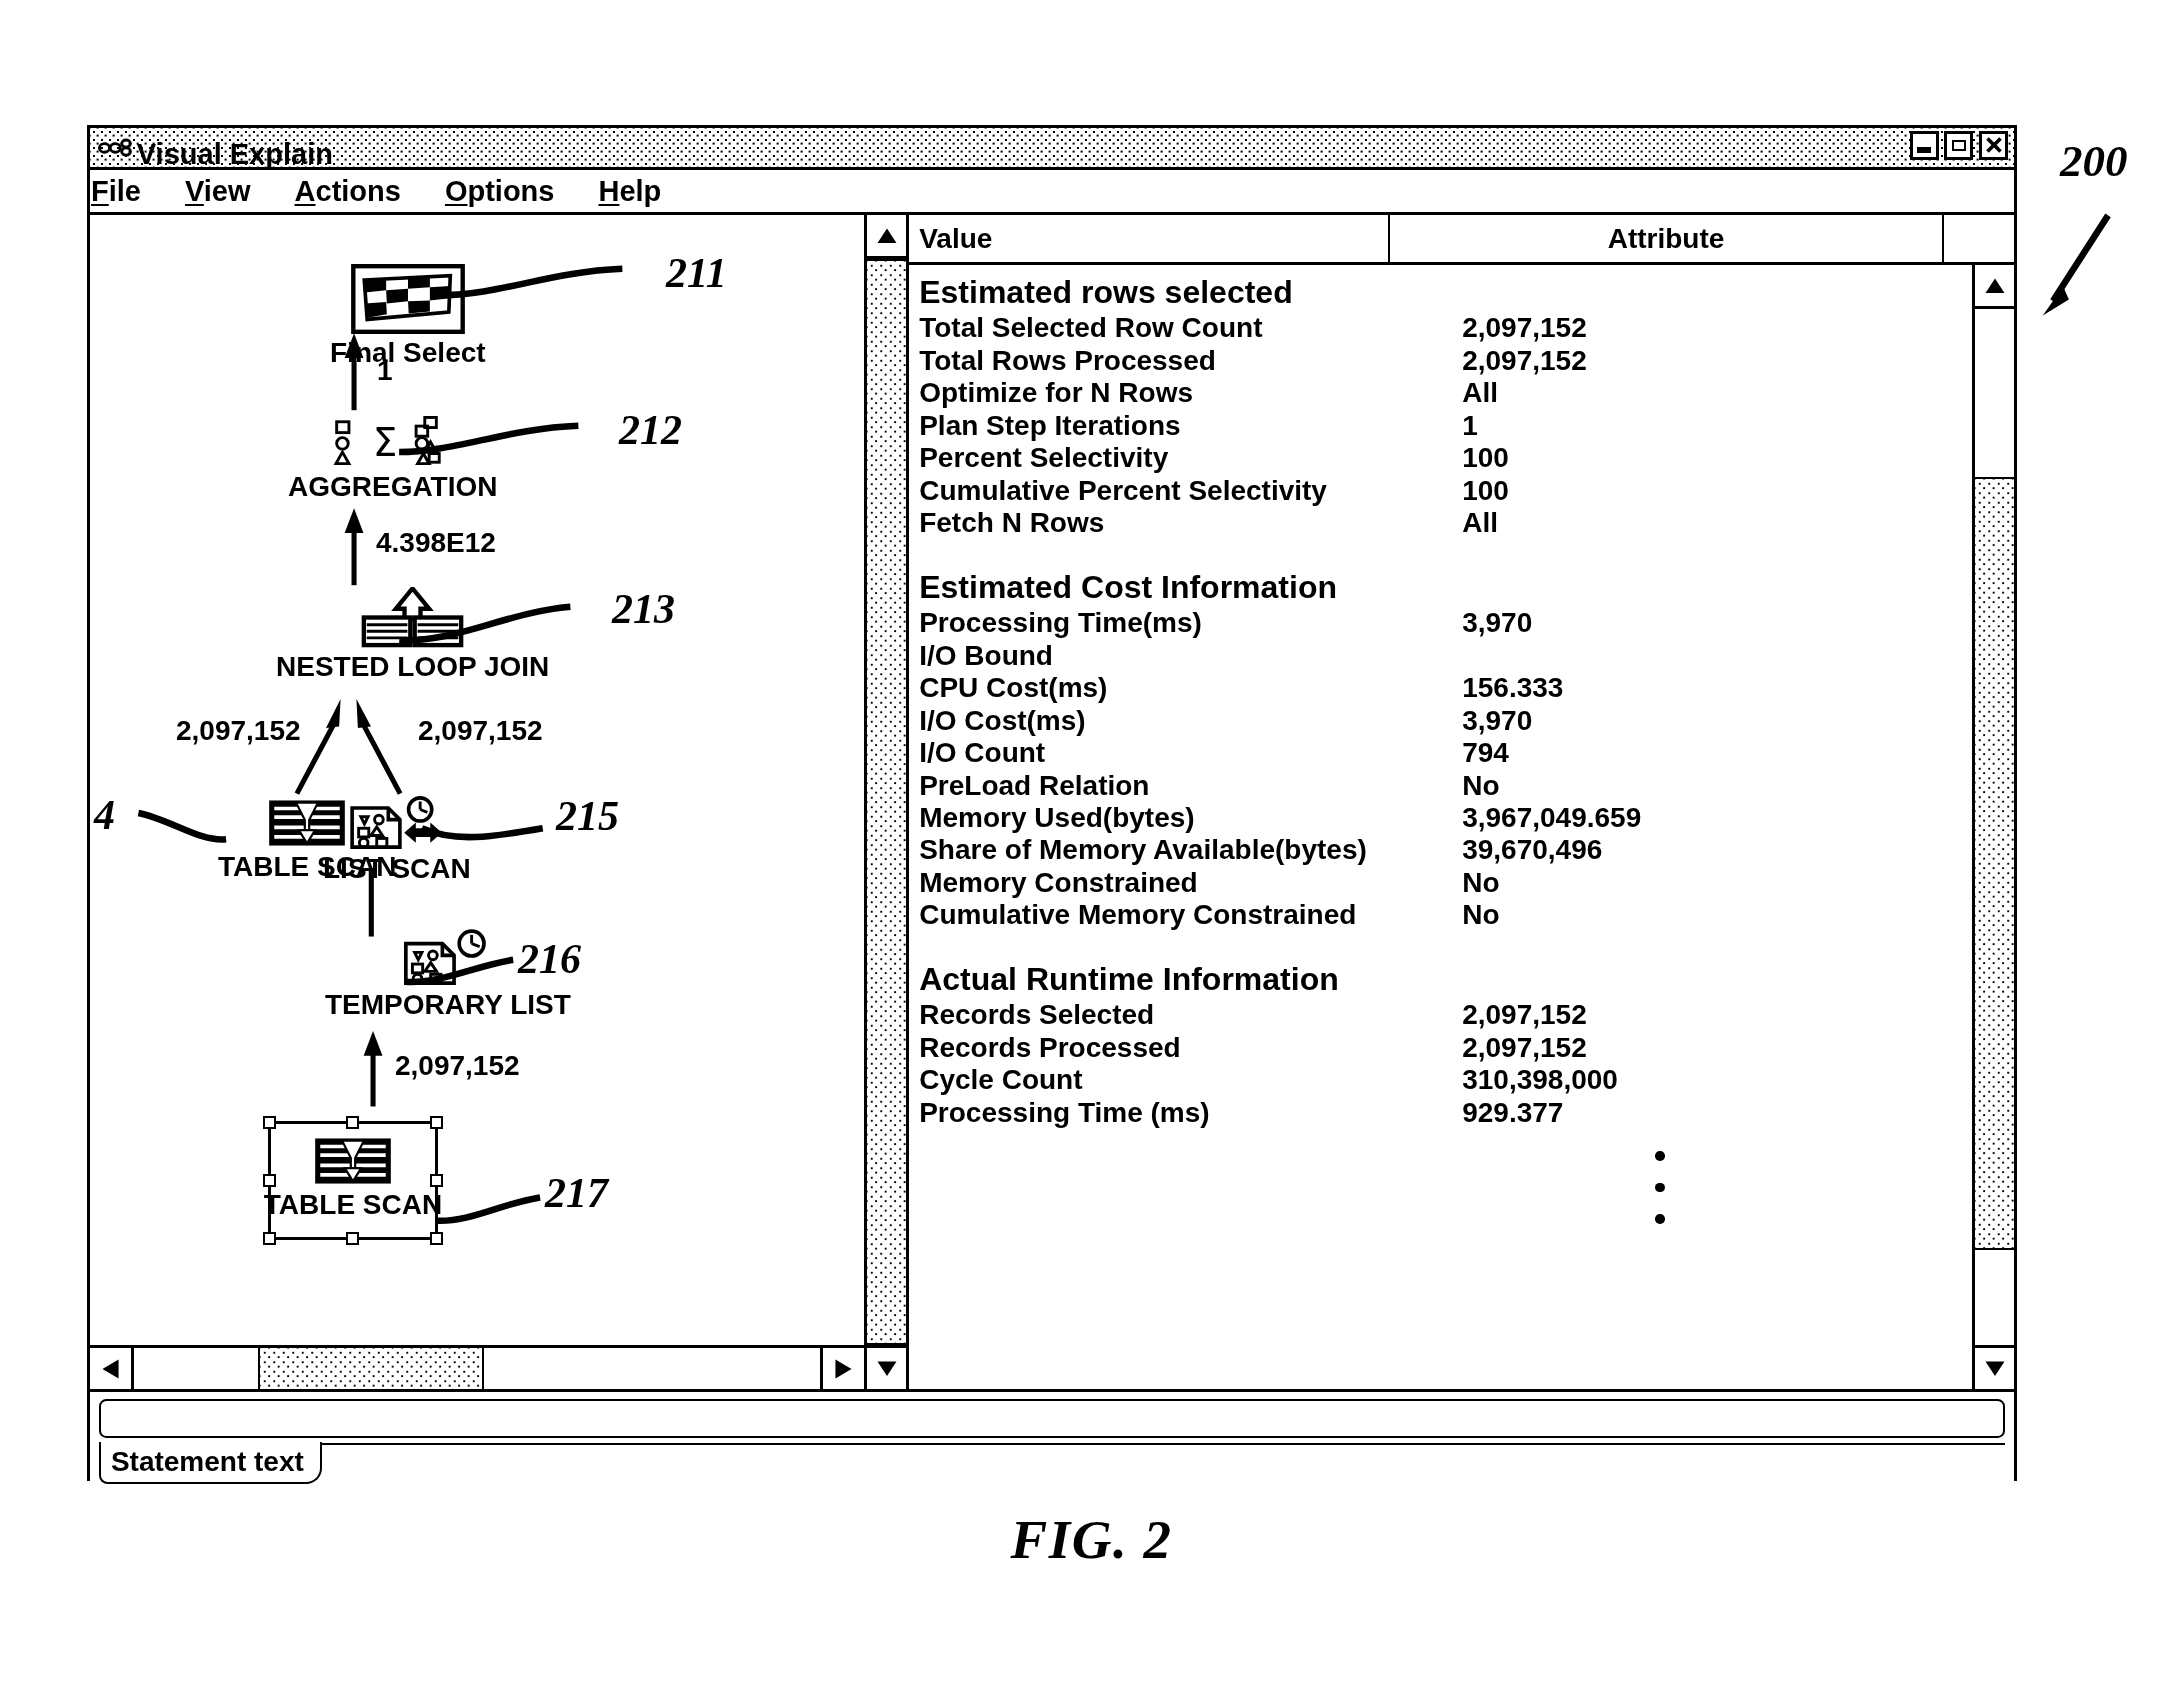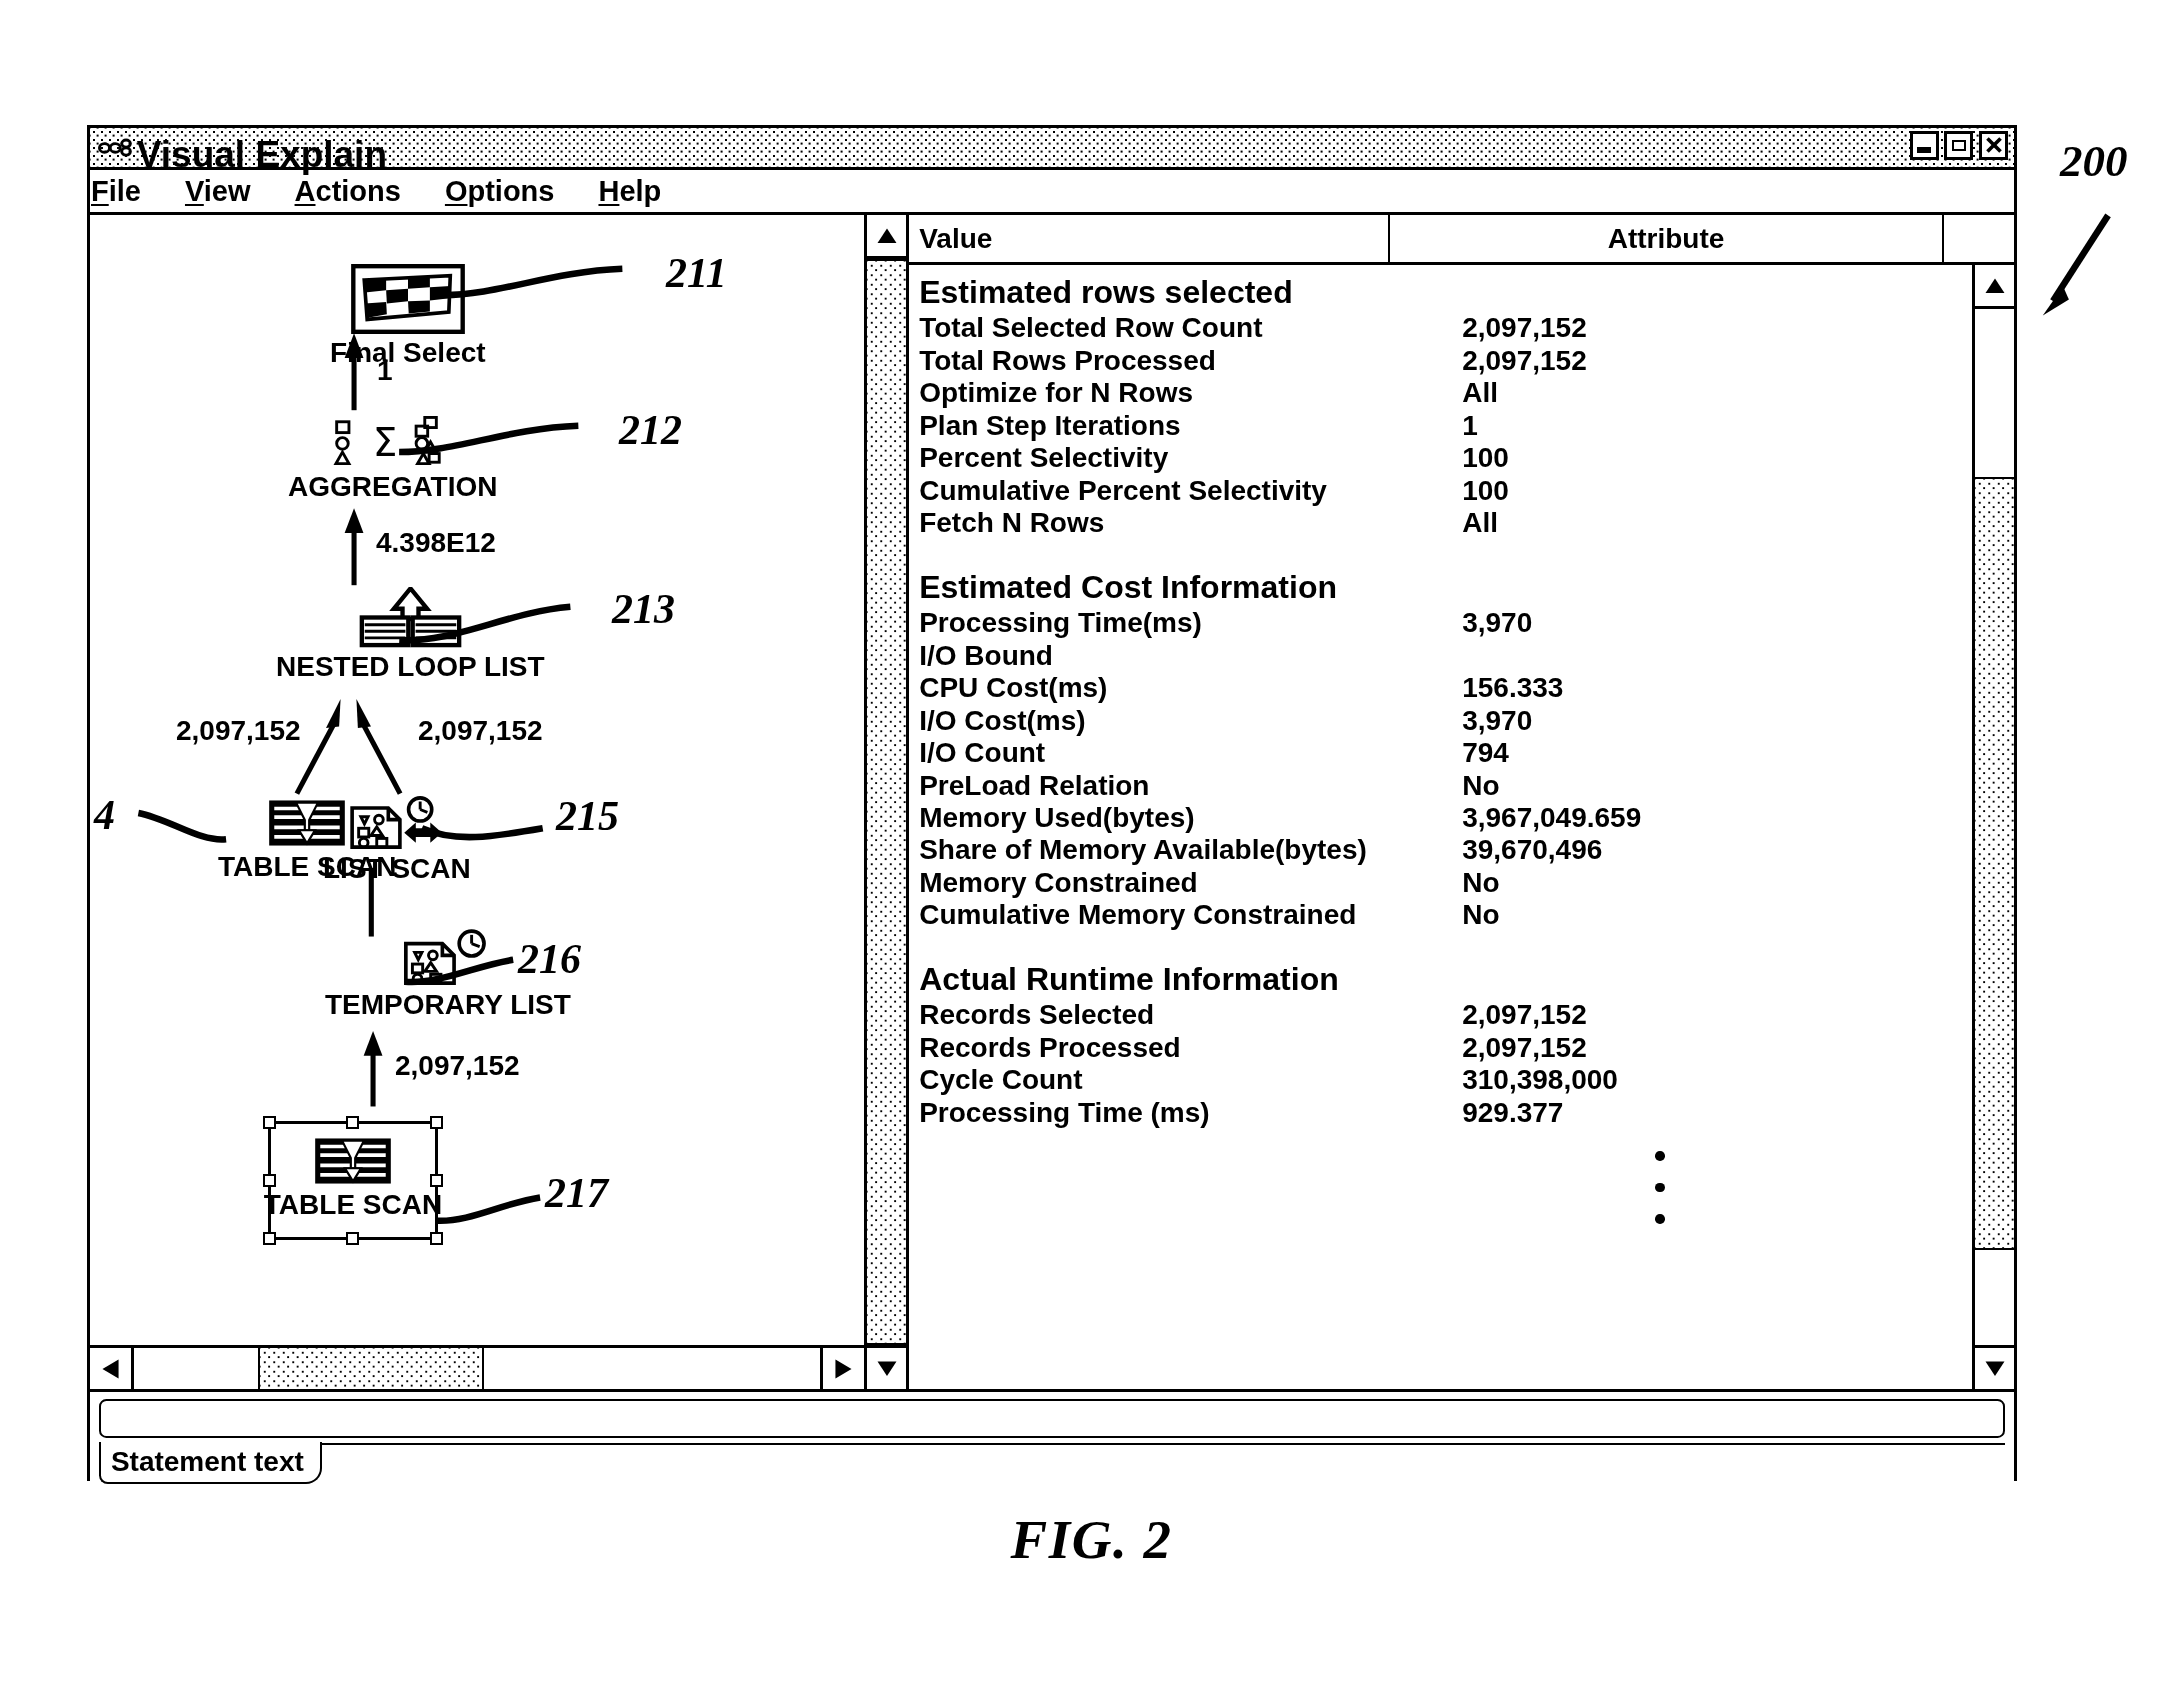--- a/index.html
+++ b/index.html
@@ -68,21 +68,21 @@
     background-position: 0 0, 3.6px 3.6px;
     display: flex;
     align-items: center;
   }
   #titlebar-icon {
     margin-left: 7.3px;
     width: 38px; height: 25px;
     display: flex; align-items: center; justify-content: center;
   }
   #titlebar-text {
-    font-size: 37px;
+    font-size: 29px;
     font-weight: bold;
     color: #000;
     line-height: 1;
     padding: 0 8.7px 0 1.5px;
     white-space: nowrap;
     position: relative;
     top: -0.7px;
     margin-top: 16px;
   }
   #window-buttons {
@@ -511,21 +511,21 @@
             <rect x="108" y="42" width="64" height="38" fill="#fff" stroke="#000" stroke-width="6"></rect>
             <g stroke="#000" stroke-width="4">
               <line x1="42" y1="52" x2="98" y2="52"></line>
                 <line x1="42" y1="61" x2="98" y2="61"></line>
                 <line x1="42" y1="70" x2="98" y2="70"></line>
               <line x1="112" y1="52" x2="168" y2="52"></line>
                 <line x1="112" y1="61" x2="168" y2="61"></line>
                 <line x1="112" y1="70" x2="168" y2="70"></line>
             </g>
           </svg>
-          <div class="node-label">NESTED LOOP LIST</div>
+          <div class="node-label">NESTED LOOP JOIN</div>
         </div>
 
         <svg class="leader" style="left:306px; top:386px;" width="211" height="58" viewBox="0 0 290 80">
           <path d="M4 54 C 80 58, 150 16, 240 8" stroke="#000" stroke-width="9" fill="none"></path>
         </svg>
         <div class="fig-num callout-num" style="position:absolute; left:522px; top:370px;">213</div>
 
         <svg class="leader" style="left:195px; top:481px;" width="66" height="102" viewBox="0 0 90 140">
           <line x1="16" y1="134" x2="66" y2="40" stroke="#000" stroke-width="7"></line>
           <polygon points="76,4 56,44 74,42" fill="#000"></polygon>

